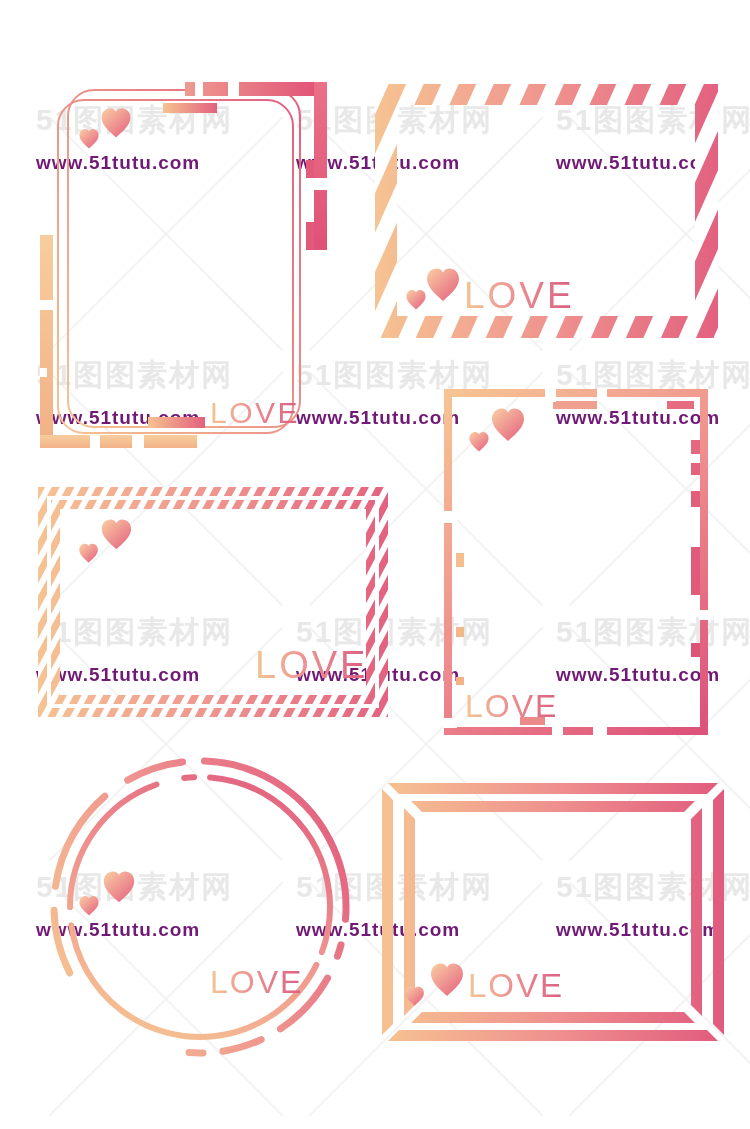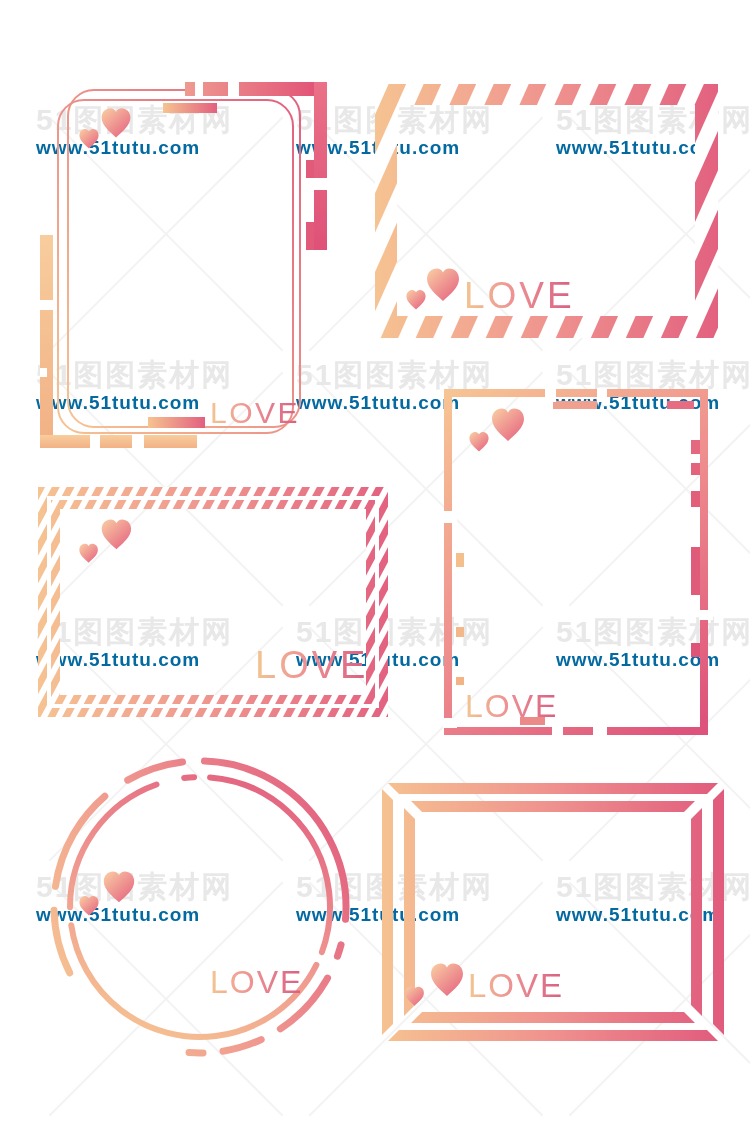--- a/index.html
+++ b/index.html
@@ -12,21 +12,21 @@
   }
   
   .wm-layer{position:absolute;inset:0;z-index:0;}
   .wm{position:absolute;white-space:nowrap;}
   .wm-title{
     font-size:30px;font-weight:bold;letter-spacing:2px;
     color:#e8e8e8;line-height:32px;
   }
   .wm-url{
     font-size:19px;font-weight:bold;letter-spacing:1px;
-    color:#0369a1;line-height:21px;margin-top:1px;
+    color:#701a75;line-height:21px;margin-top:16px;
   }
   .xline{
     position:absolute;width:330px;height:2px;background:#f3f3f3;
     transform-origin:center;
   }
   
   .frame{position:absolute;z-index:1;}
   svg{display:block;overflow:visible;}
   .love-text{
     font-family:"Liberation Sans", sans-serif;

